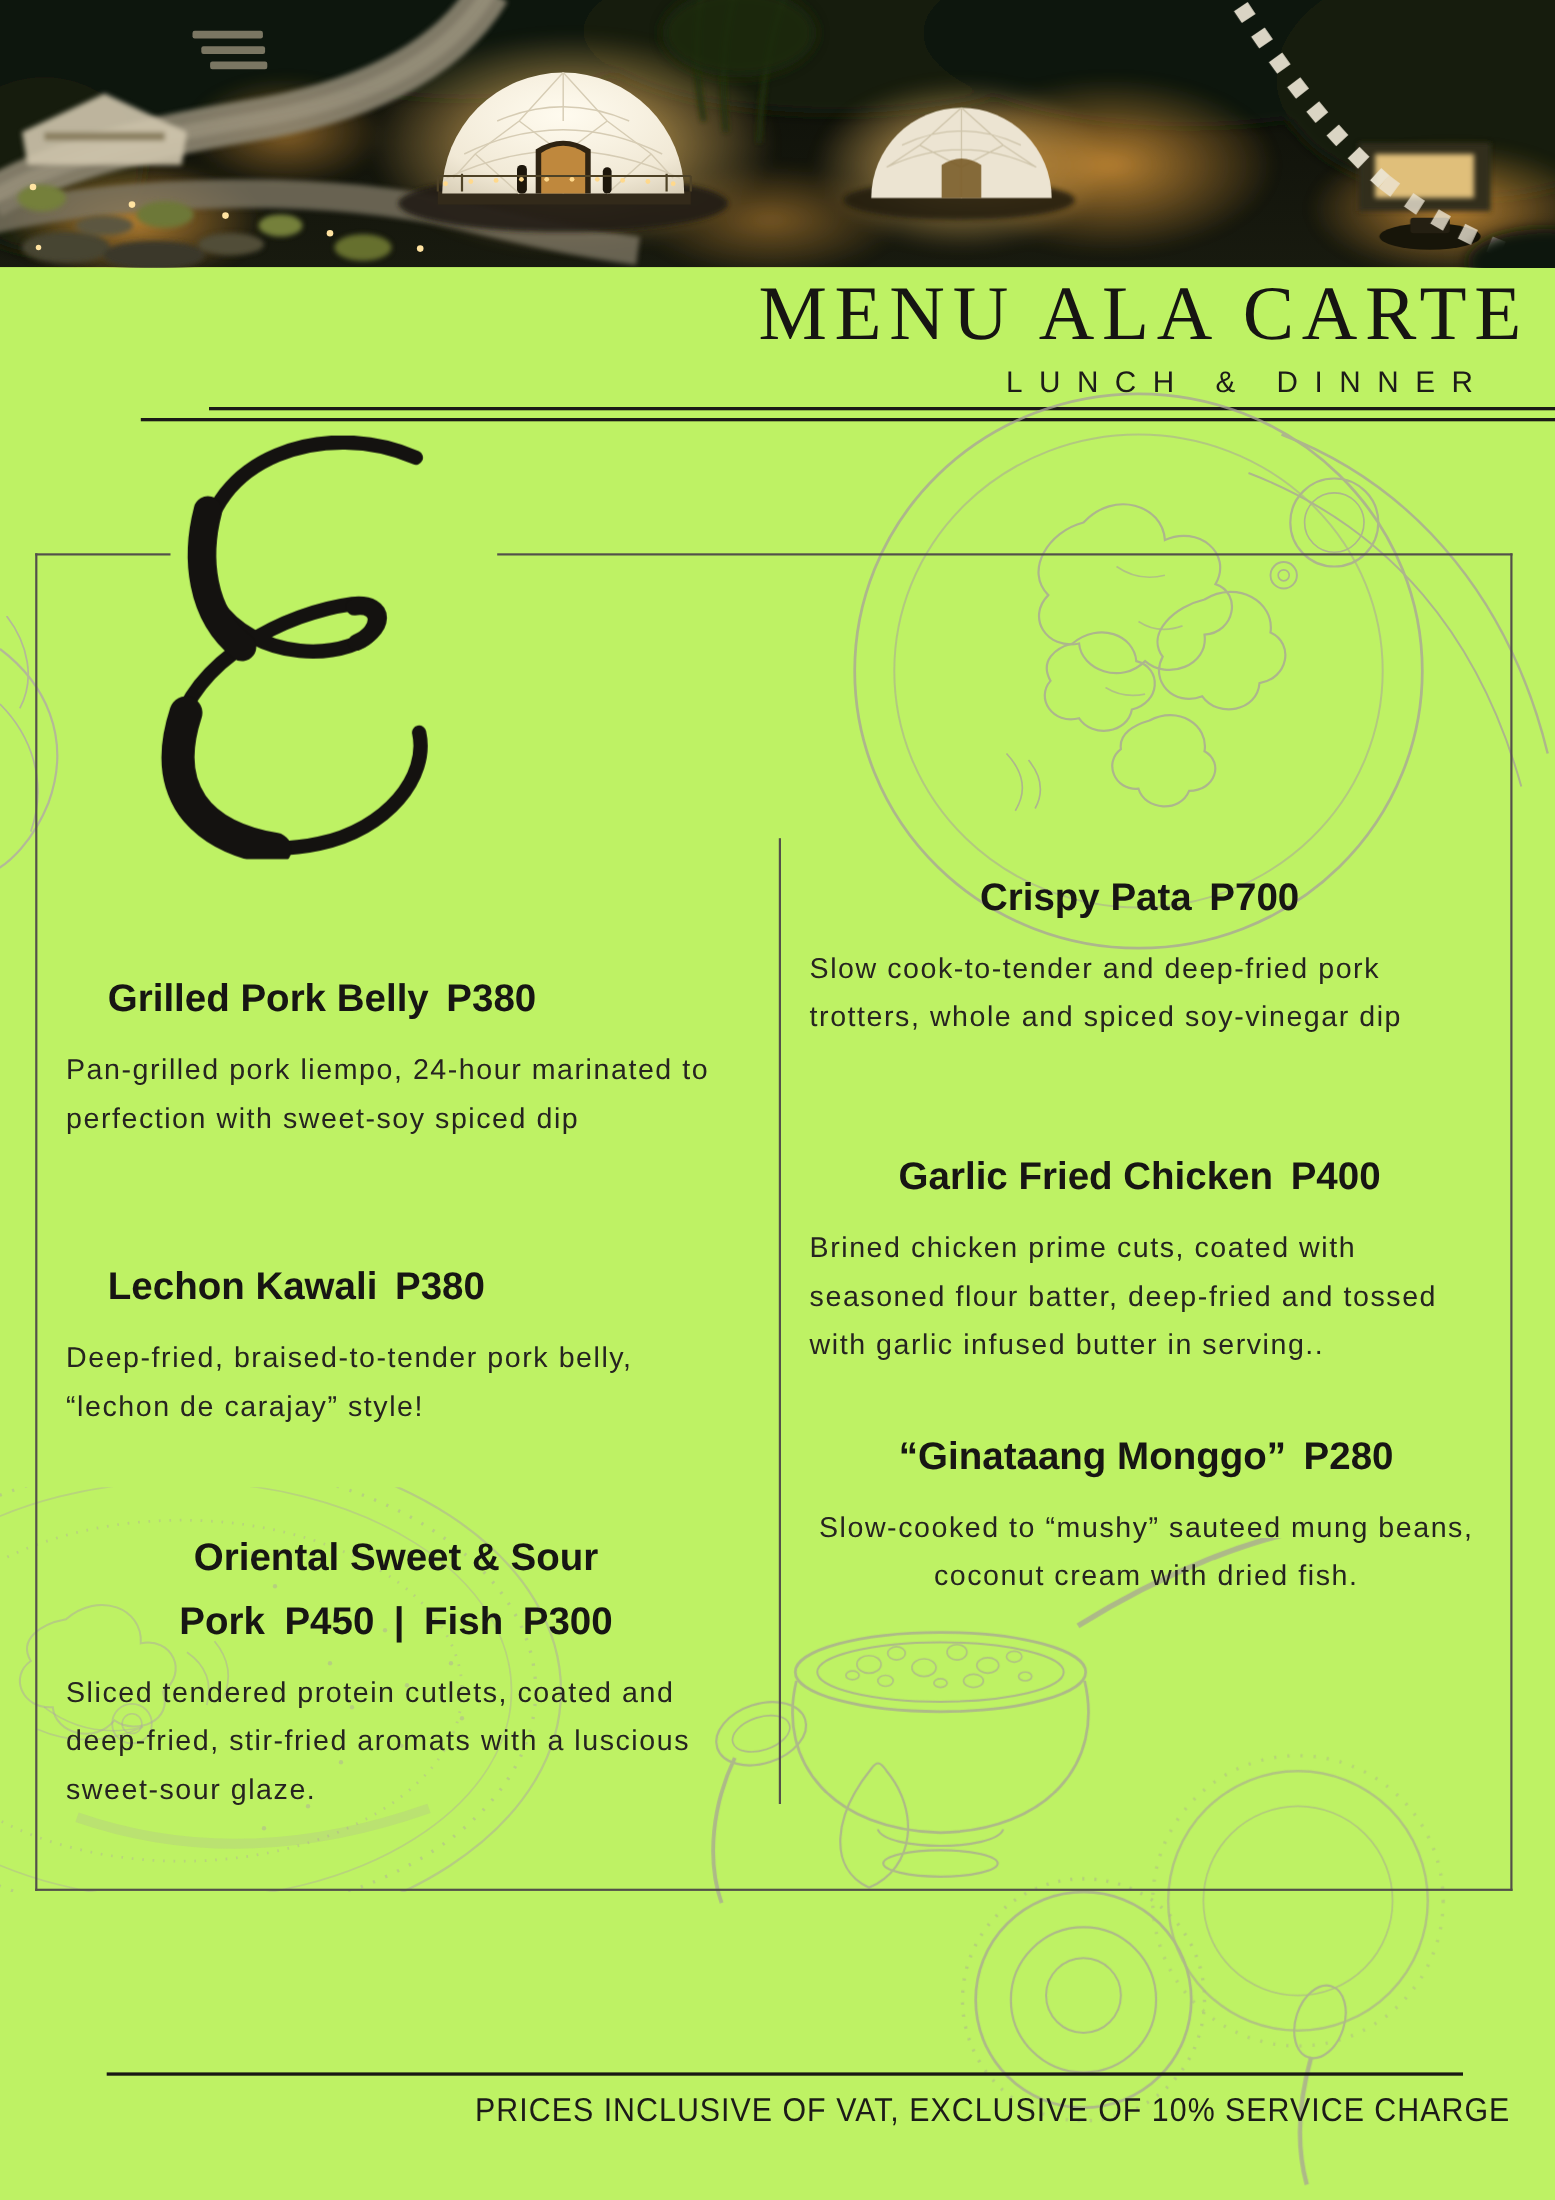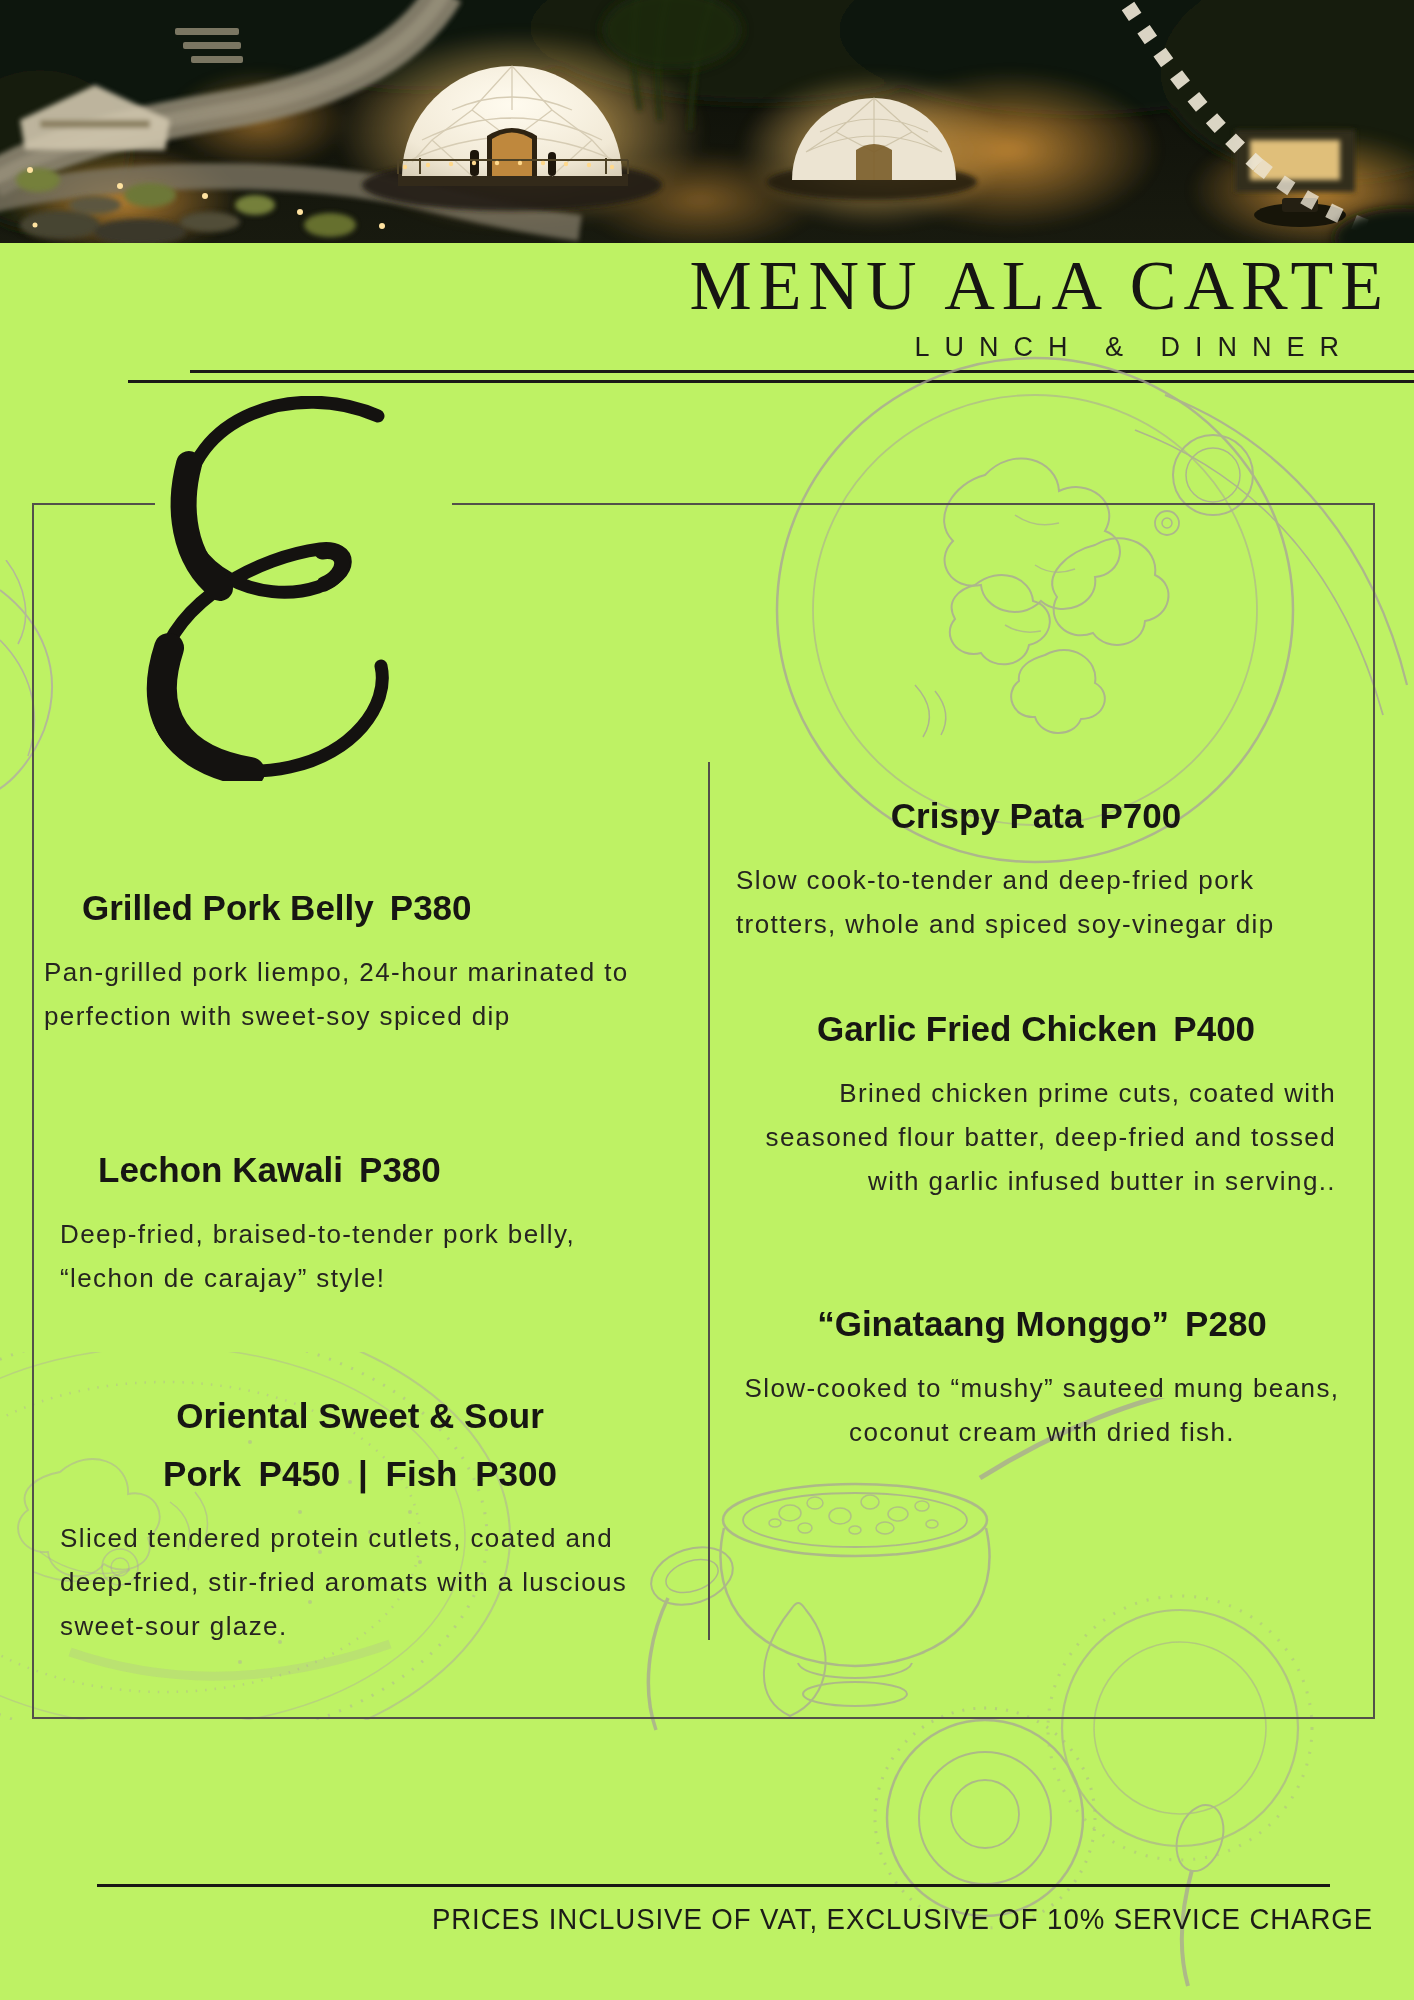--- a/index.html
+++ b/index.html
@@ -272,21 +272,21 @@
 
   <svg class="monogram" viewBox="0 0 285 385">
     <g stroke="#141210" fill="none" stroke-linecap="round">
       <path d="M 240 20 C 158 -16, 50 20, 47 110 C 45 176, 122 210, 180 191 C 216 179, 216 149, 182 153 C 122 161, 40 202, 22 270 C -2 362, 82 386, 152 371 C 214 358, 252 310, 243 270" stroke-width="13"></path>
       <path d="M 51 68 C 40 110, 44 162, 82 192" stroke-width="26"></path>
       <path d="M 31 252 C 8 322, 42 364, 112 376" stroke-width="30"></path>
       <path d="M 186 188 C 210 178, 210 152, 184 156" stroke-width="15"></path>
     </g>
   </svg>
 
-  <div class="item" style="left:44px;top:888px;width:600px;">
+  <div class="item" style="left:60px;top:888px;width:600px;">
     <div class="item-head head-left">
       <span>Grilled Pork Belly</span>
       <span>P380</span>
     </div>
     <div class="item-desc">Pan-grilled pork liempo, 24-hour marinated to perfection with sweet-soy spiced dip</div>
   </div>
 
   <div class="item" style="left:60px;top:1150px;width:600px;">
     <div class="item-head head-left">
       <span>Lechon Kawali</span>
@@ -302,21 +302,21 @@
   </div>
 
   <div class="item" style="left:736px;top:796px;width:600px;">
     <div class="item-head head-center">
       <span>Crispy Pata</span>
       <span>P700</span>
     </div>
     <div class="item-desc">Slow cook-to-tender and deep-fried pork trotters, whole and spiced soy-vinegar dip</div>
   </div>
 
-  <div class="item" style="left:736px;top:1009px;width:600px;text-align:right;">
+  <div class="item" style="left:736px;top:1050px;width:600px;">
     <div class="item-head head-center">
       <span>Garlic Fried Chicken</span>
       <span>P400</span>
     </div>
     <div class="item-desc">Brined chicken prime cuts, coated with seasoned flour batter, deep-fried and tossed with garlic infused butter in serving..</div>
   </div>
 
   <div class="item" style="left:736px;top:1304px;width:612px;">
     <div class="item-head head-center">
       <span>“Ginataang Monggo”</span>

